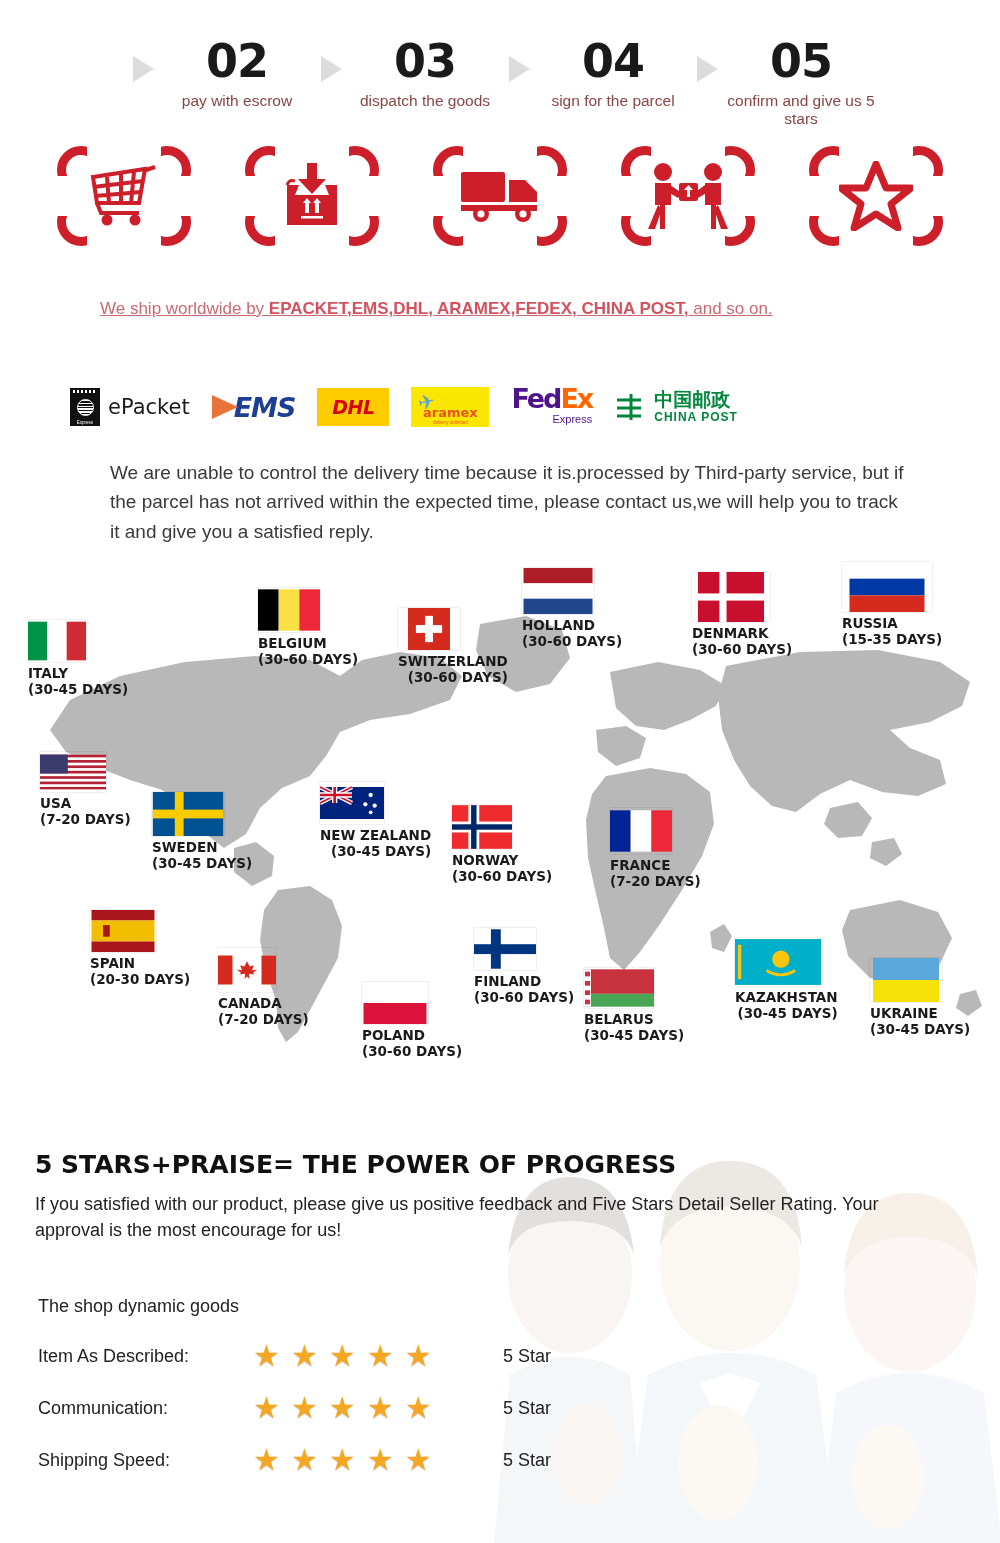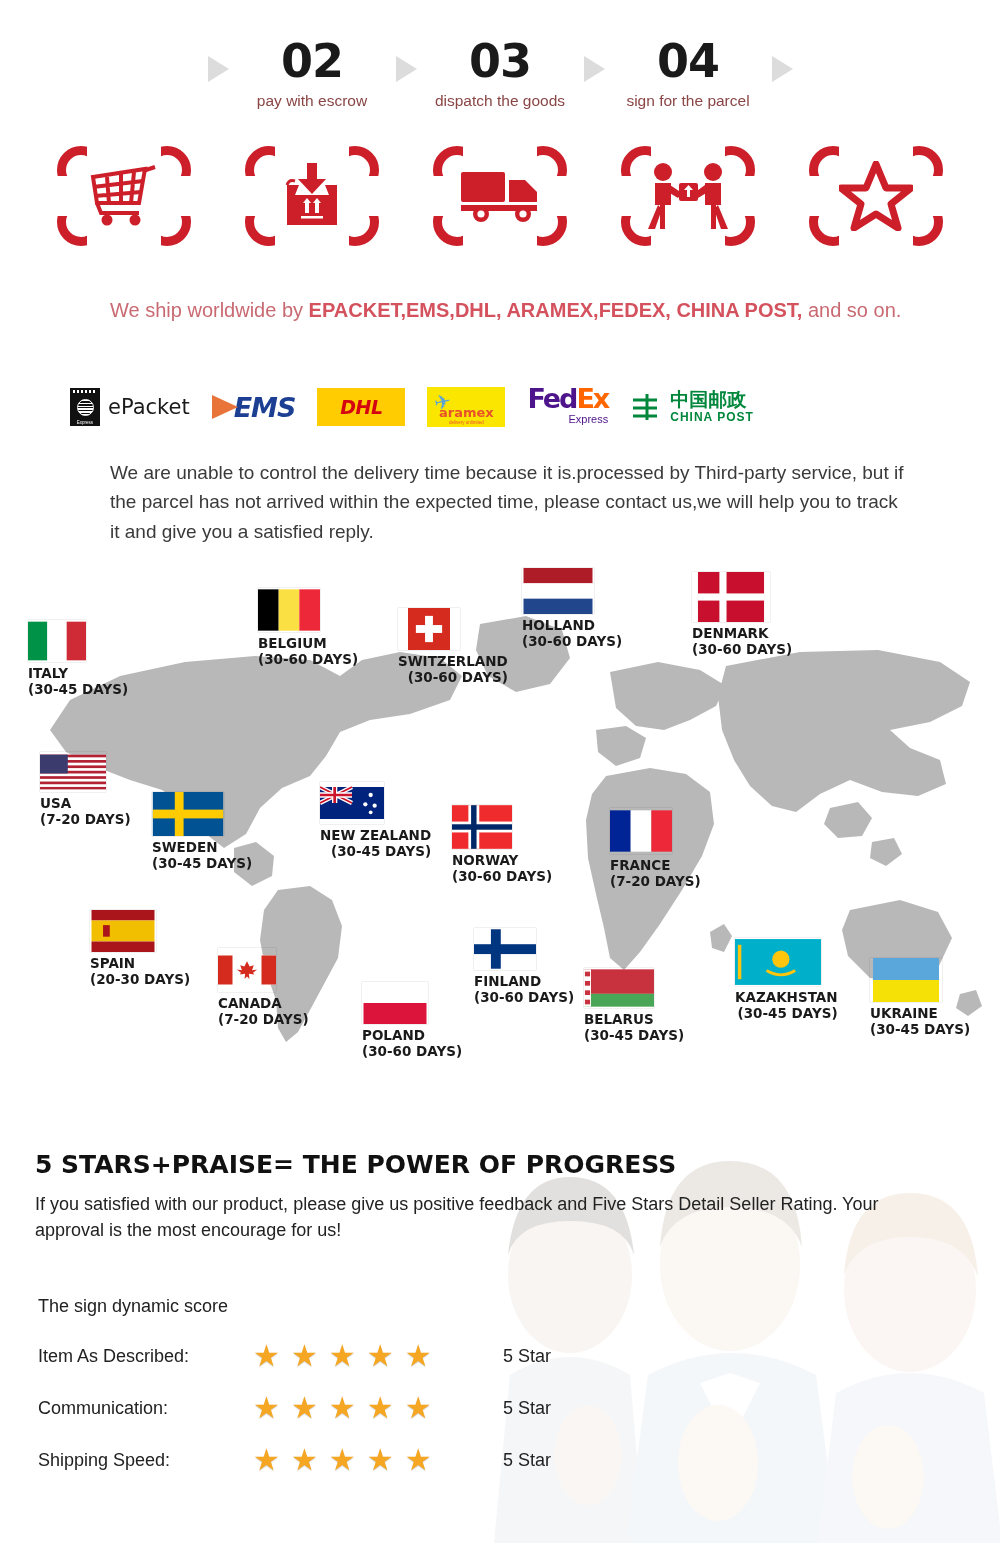--- a/index.html
+++ b/index.html
@@ -33,22 +33,22 @@
   .c-tl { left: 8px; top: 6px; overflow: hidden; }
   .c-tl::before { left: 0; top: 0; clip-path: polygon(0 0, 100% 0, 0 100%); }
   .c-tr { right: 8px; top: 6px; overflow: hidden; }
   .c-tr::before { right: 0; top: 0; clip-path: polygon(100% 0, 100% 100%, 0 0); }
   .c-bl { left: 8px; bottom: 6px; overflow: hidden; }
   .c-bl::before { left: 0; bottom: 0; clip-path: polygon(0 0, 0 100%, 100% 100%); }
   .c-br { right: 8px; bottom: 6px; overflow: hidden; }
   .c-br::before { right: 0; bottom: 0; clip-path: polygon(100% 0, 100% 100%, 0 100%); }
 
   
-  .shipline { position: absolute; left: 110px; top: 296px; width: 800px;
-              font-size: 20px; color: #c96a72; line-height: 1.48; }
+  .shipline { position: absolute; left: 100px; top: 296px; width: 800px;
+              font-size: 17px; color: #c96a72; line-height: 1.48; text-decoration: underline; }
   .shipline b { color: #d4525e; font-weight: bold; }
 
   
   .carriers { position: absolute; left: 70px; top: 382px; width: 880px;
               height: 50px; display: flex; align-items: center; gap: 22px; }
   .logo { height: 44px; display: flex; align-items: center; }
   .epk-badge { width: 30px; height: 38px; background: #111; position: relative;
                display: flex; align-items: center; justify-content: center; }
   .epk-badge .globe { width: 17px; height: 17px; border-radius: 50%;
                       background: repeating-linear-gradient(#fff 0 1.4px,#111 1.4px 2.8px);
@@ -57,21 +57,21 @@
                       background: repeating-linear-gradient(90deg,#fff 0 2px,#111 2px 4px); }
   .epk-badge .xp { position: absolute; bottom: 1px; left: 0; width: 30px;
                    font-size: 4.5px; color: #fff; text-align: center; }
   .epk-text { font-size: 21px; color: #1a1a1a; margin-left: 8px; font-family: "DejaVu Sans", sans-serif; }
   .ems-box { display: flex; align-items: center; }
   .ems-tri { width: 0; height: 0; border-left: 26px solid #e8743a;
              border-top: 12px solid transparent; border-bottom: 12px solid transparent;
              position: relative; }
   .ems-txt { font-size: 27px; font-weight: bold; font-style: italic; color: #1c3f94;
              letter-spacing: -1px; font-family: "DejaVu Sans", sans-serif; margin-left: -4px; }
-  .dhl { width: 88px; height: 38px; background: #fecc00; display: flex;
+  .dhl { width: 72px; height: 38px; background: #fecc00; display: flex;
          align-items: center; justify-content: center; }
   .dhl span { font-size: 19px; font-weight: bold; font-style: italic; color: #d40511;
               letter-spacing: -0.5px; font-family: "DejaVu Sans", sans-serif; }
   .aramex { width: 78px; height: 40px; background: #fbe600; position: relative;
             display: flex; flex-direction: column; align-items: center; justify-content: flex-end; }
   .aramex .plane { position: absolute; top: 3px; left: 7px; font-size: 20px;
                    color: #5ba4d6; transform: rotate(-12deg); }
   .aramex .nm { font-size: 13px; font-weight: bold; color: #e8522a; line-height: 1;
                 margin-bottom: 1px; font-family: "DejaVu Sans", sans-serif; }
   .aramex .sub { font-size: 4.5px; color: #e8522a; margin-bottom: 2px; }
@@ -137,20 +137,24 @@
   <div class="step-arrow">
       <div class="tri"></div>
     </div>
   <div class="step">
     <div class="step-num">04</div>
     <div class="step-label">sign for the parcel</div>
   </div>
   <div class="step-arrow">
       <div class="tri"></div>
     </div>
+  <div class="step">
+    <div class="step-num">05</div>
+    <div class="step-label">confirm and give us 5 stars</div>
+  </div>
 </div>
 
 <div class="tiles">
 
   <div class="tile">
     <div class="corner c-tl"></div>
       <div class="corner c-tr"></div>
     <div class="corner c-bl"></div>
       <div class="corner c-br"></div>
     <svg width="74" height="62" viewBox="0 0 74 62">
@@ -366,20 +370,29 @@
   <div class="pin" style="left:692px; top:12px;">
     <svg class="flag" width="78" height="50" viewBox="0 0 37 28">
         <rect width="37" height="28" fill="#c8102e"></rect>
         <rect x="12" width="4" height="28" fill="#fff"></rect>
         <rect y="12" width="37" height="4" fill="#fff"></rect>
       </svg>
     <div class="cname">DENMARK</div>
     <div class="cdays">(30-60 DAYS)</div>
   </div>
 
+  <div class="pin" style="left:842px; top:2px;">
+    <svg class="flag" width="90" height="50" viewBox="0 0 3 2">
+        <rect width="3" height="0.667" fill="#fff"></rect>
+        <rect y="0.667" width="3" height="0.666" fill="#0039a6"></rect>
+        <rect y="1.333" width="3" height="0.667" fill="#d52b1e"></rect>
+      </svg>
+    <div class="cname">RUSSIA</div>
+    <div class="cdays">(15-35 DAYS)</div>
+  </div>
 
   <div class="pin" style="left:40px;  top:192px;">
     <svg class="flag" width="66" height="40" viewBox="0 0 38 20">
       <rect width="38" height="20" fill="#fff"></rect>
       <g fill="#b22234">
           <rect y="0" width="38" height="1.55"></rect>
           <rect y="3.1" width="38" height="1.55"></rect>
           <rect y="6.2" width="38" height="1.55"></rect>
           <rect y="9.3" width="38" height="1.55"></rect>
           <rect y="12.4" width="38" height="1.55"></rect>
@@ -544,21 +557,21 @@
     <path d="M356 268 q74-40 148 0 l18 150 h-184 Z" fill="#c3d2e0"></path>
     <ellipse cx="408" cy="352" rx="36" ry="52" fill="#eed3bc"></ellipse>
   </g>
 </svg>
 
 <div class="fb">
   <div class="fb-title">5 STARS+PRAISE= THE POWER OF PROGRESS</div>
   <div class="fb-body">If you satisfied with our product, please give us positive feedback and Five Stars Detail Seller Rating. Your approval is the most encourage for us!</div>
 </div>
 
-<div class="dyn">The sign dynamic score</div>
+<div class="dyn">The shop dynamic goods</div>
 
 <div class="ratings">
   <div class="rrow">
     <div class="rlabel">Item As Described:</div>
     <div class="rstars">
       <span class="rstar">★</span>
       <span class="rstar">★</span>
       <span class="rstar">★</span>
       <span class="rstar">★</span>
       <span class="rstar">★</span>

